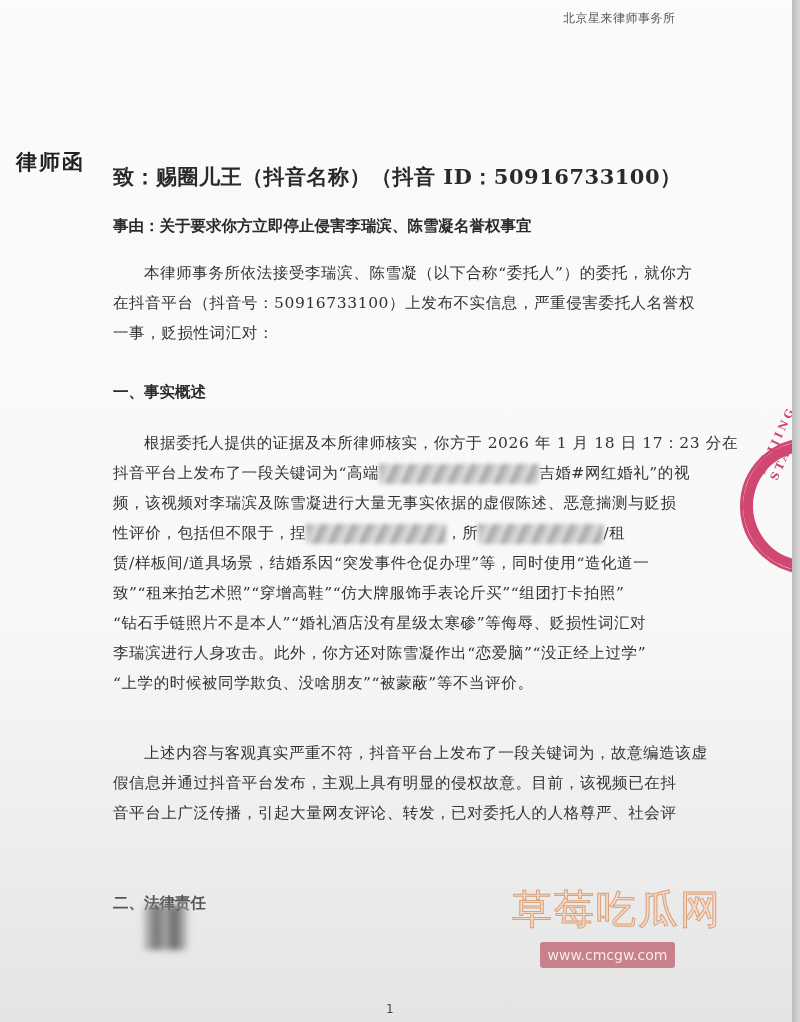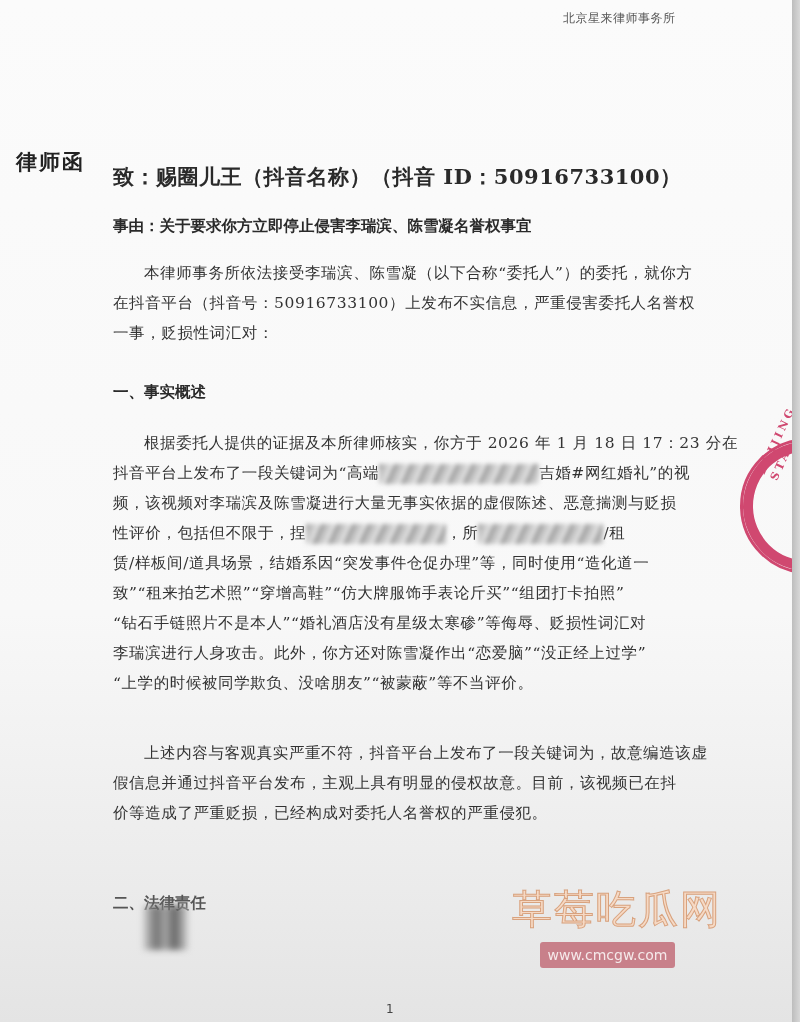--- a/index.html
+++ b/index.html
@@ -110,21 +110,21 @@
     <span class="line">赁/样板间/道具场景，结婚系因“突发事件仓促办理”等，同时使用“造化道一</span>
     <span class="line">致”“租来拍艺术照”“穿增高鞋”“仿大牌服饰手表论斤买”“组团打卡拍照”</span>
     <span class="line">“钻石手链照片不是本人”“婚礼酒店没有星级太寒碜”等侮辱、贬损性词汇对</span>
     <span class="line">李瑞滨进行人身攻击。此外，你方还对陈雪凝作出“恋爱脑”“没正经上过学”</span>
     <span class="line">“上学的时候被同学欺负、没啥朋友”“被蒙蔽”等不当评价。</span>
   </div>
 
   <div class="para" style="top:738px;">
     <span class="line first">上述内容与客观真实严重不符，抖音平台上发布了一段关键词为，故意编造该虚</span>
     <span class="line">假信息并通过抖音平台发布，主观上具有明显的侵权故意。目前，该视频已在抖</span>
-    <span class="line">价等造成了严重贬损，已经构成对委托人名誉权的严重侵犯。</span>
+    <span class="line">音平台上广泛传播，引起大量网友评论、转发，已对委托人的人格尊严、社会评</span>
   </div>
 
   <div class="blurred-heading">二、法律责任</div>
   <div class="blur-smudge"></div>
 
   <div class="stamp">
     <div class="txt">BEIJING STA</div>
   </div>
 
   <div class="watermark">草莓吃瓜网</div>

